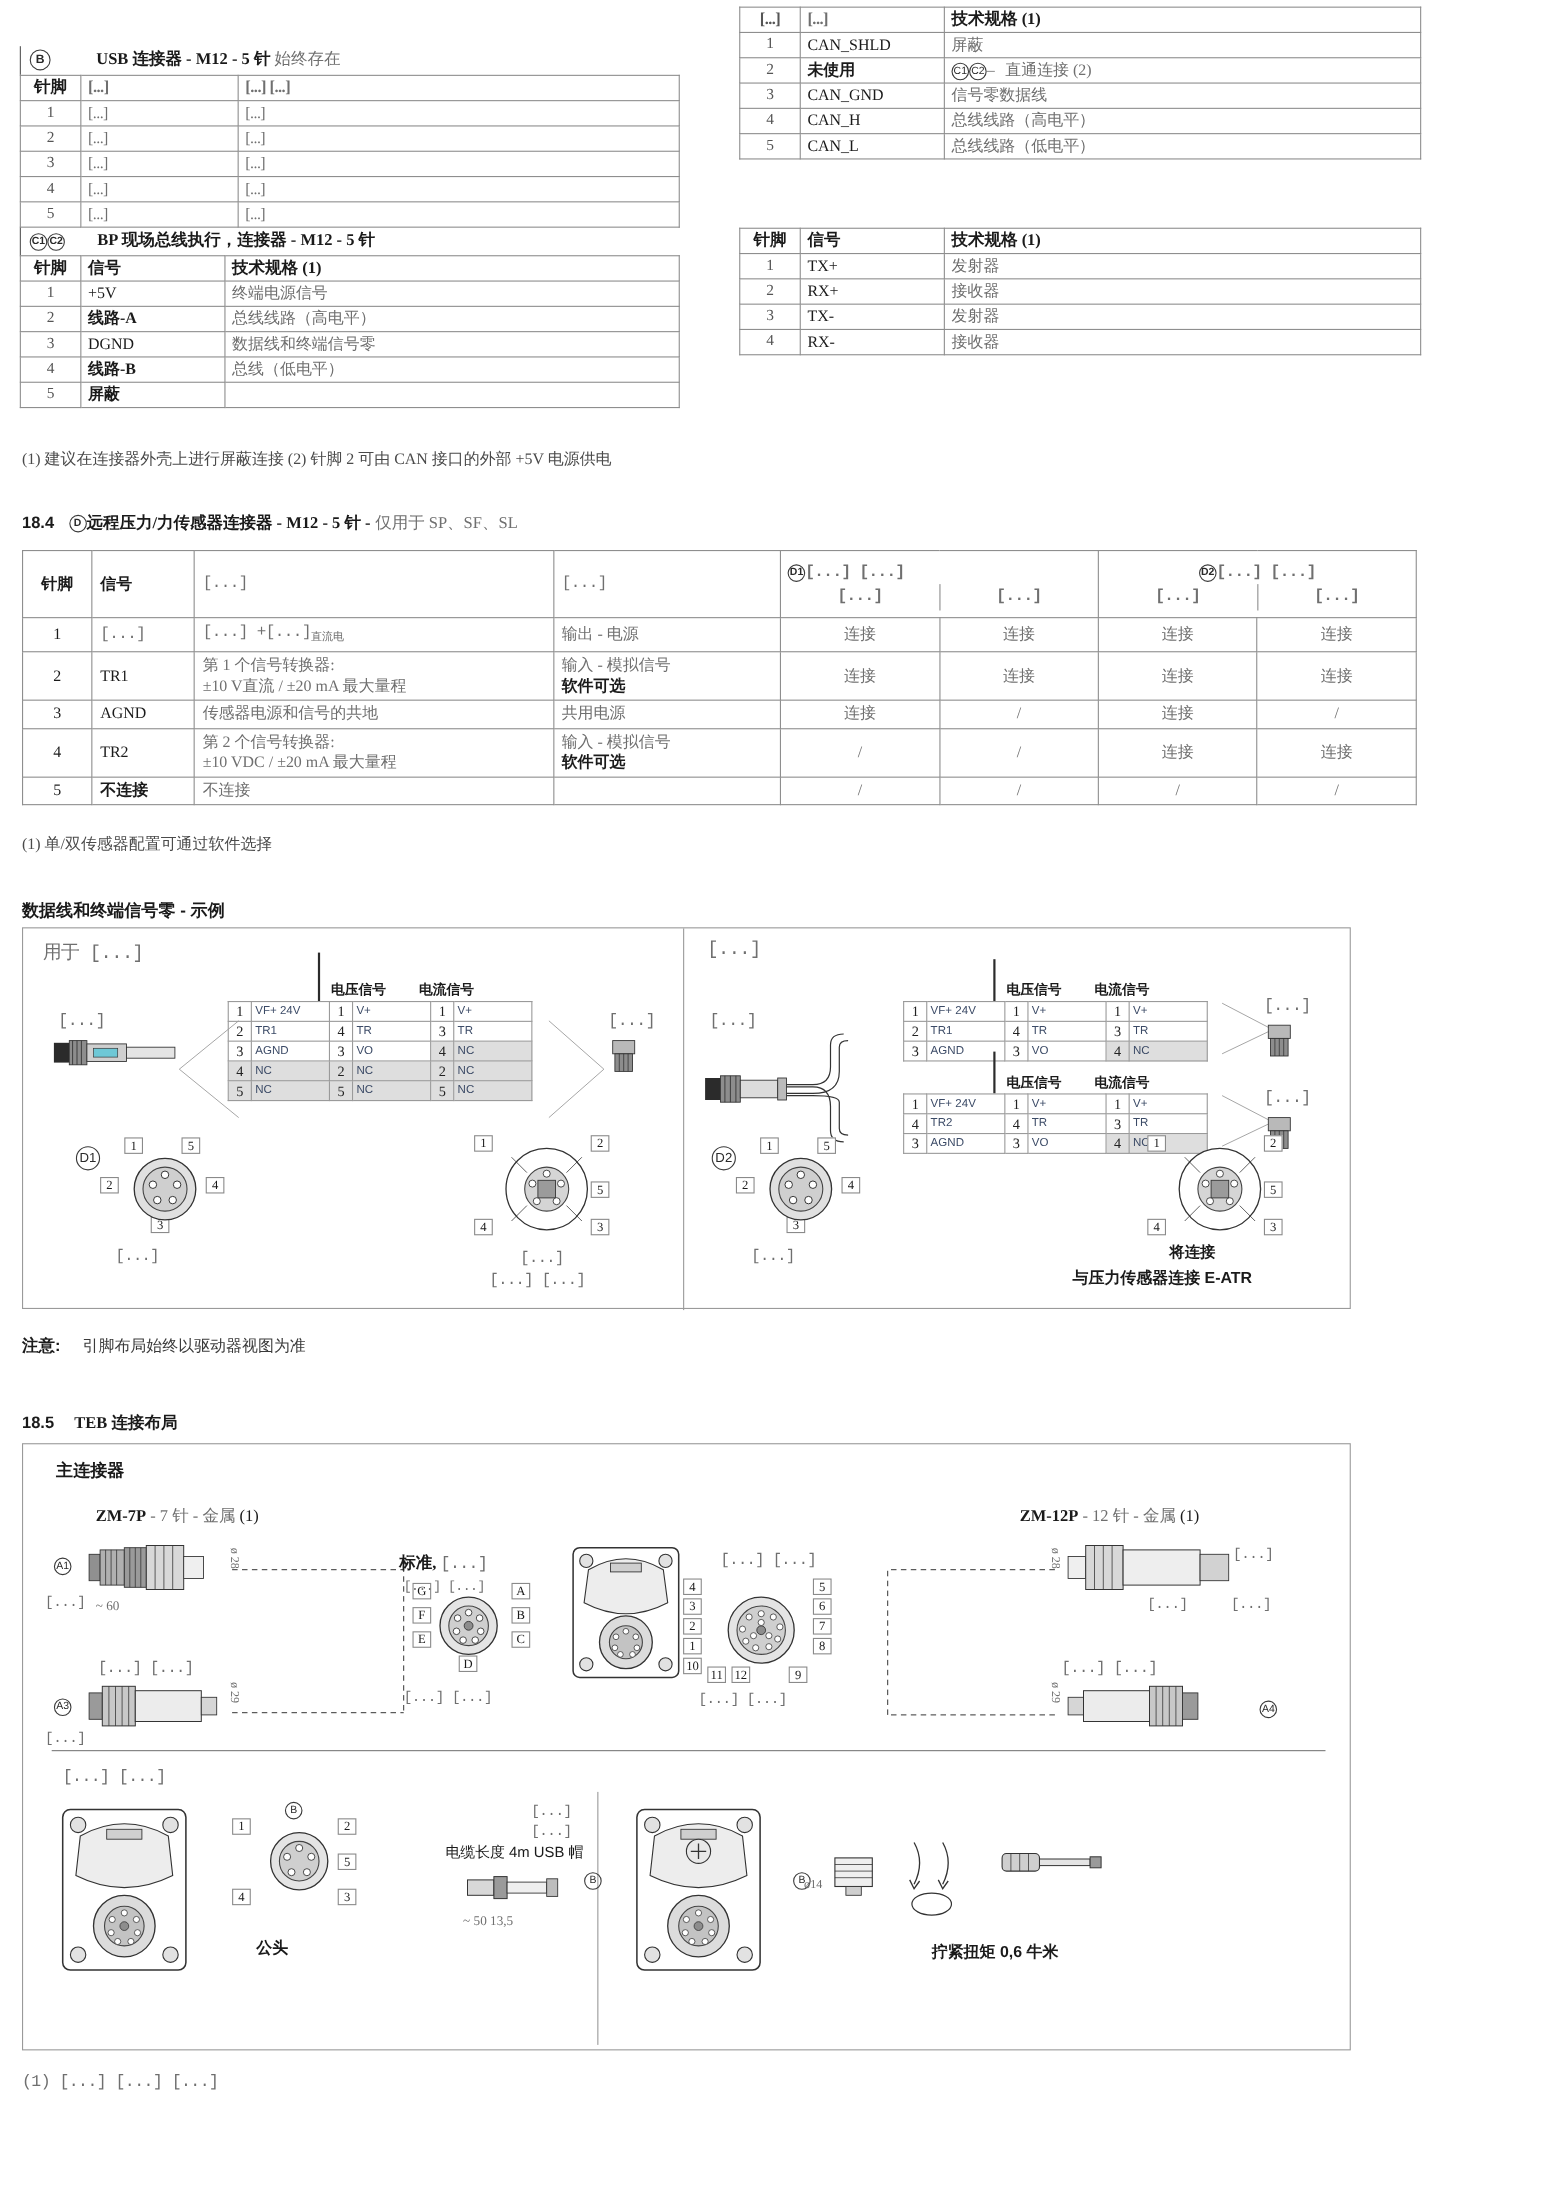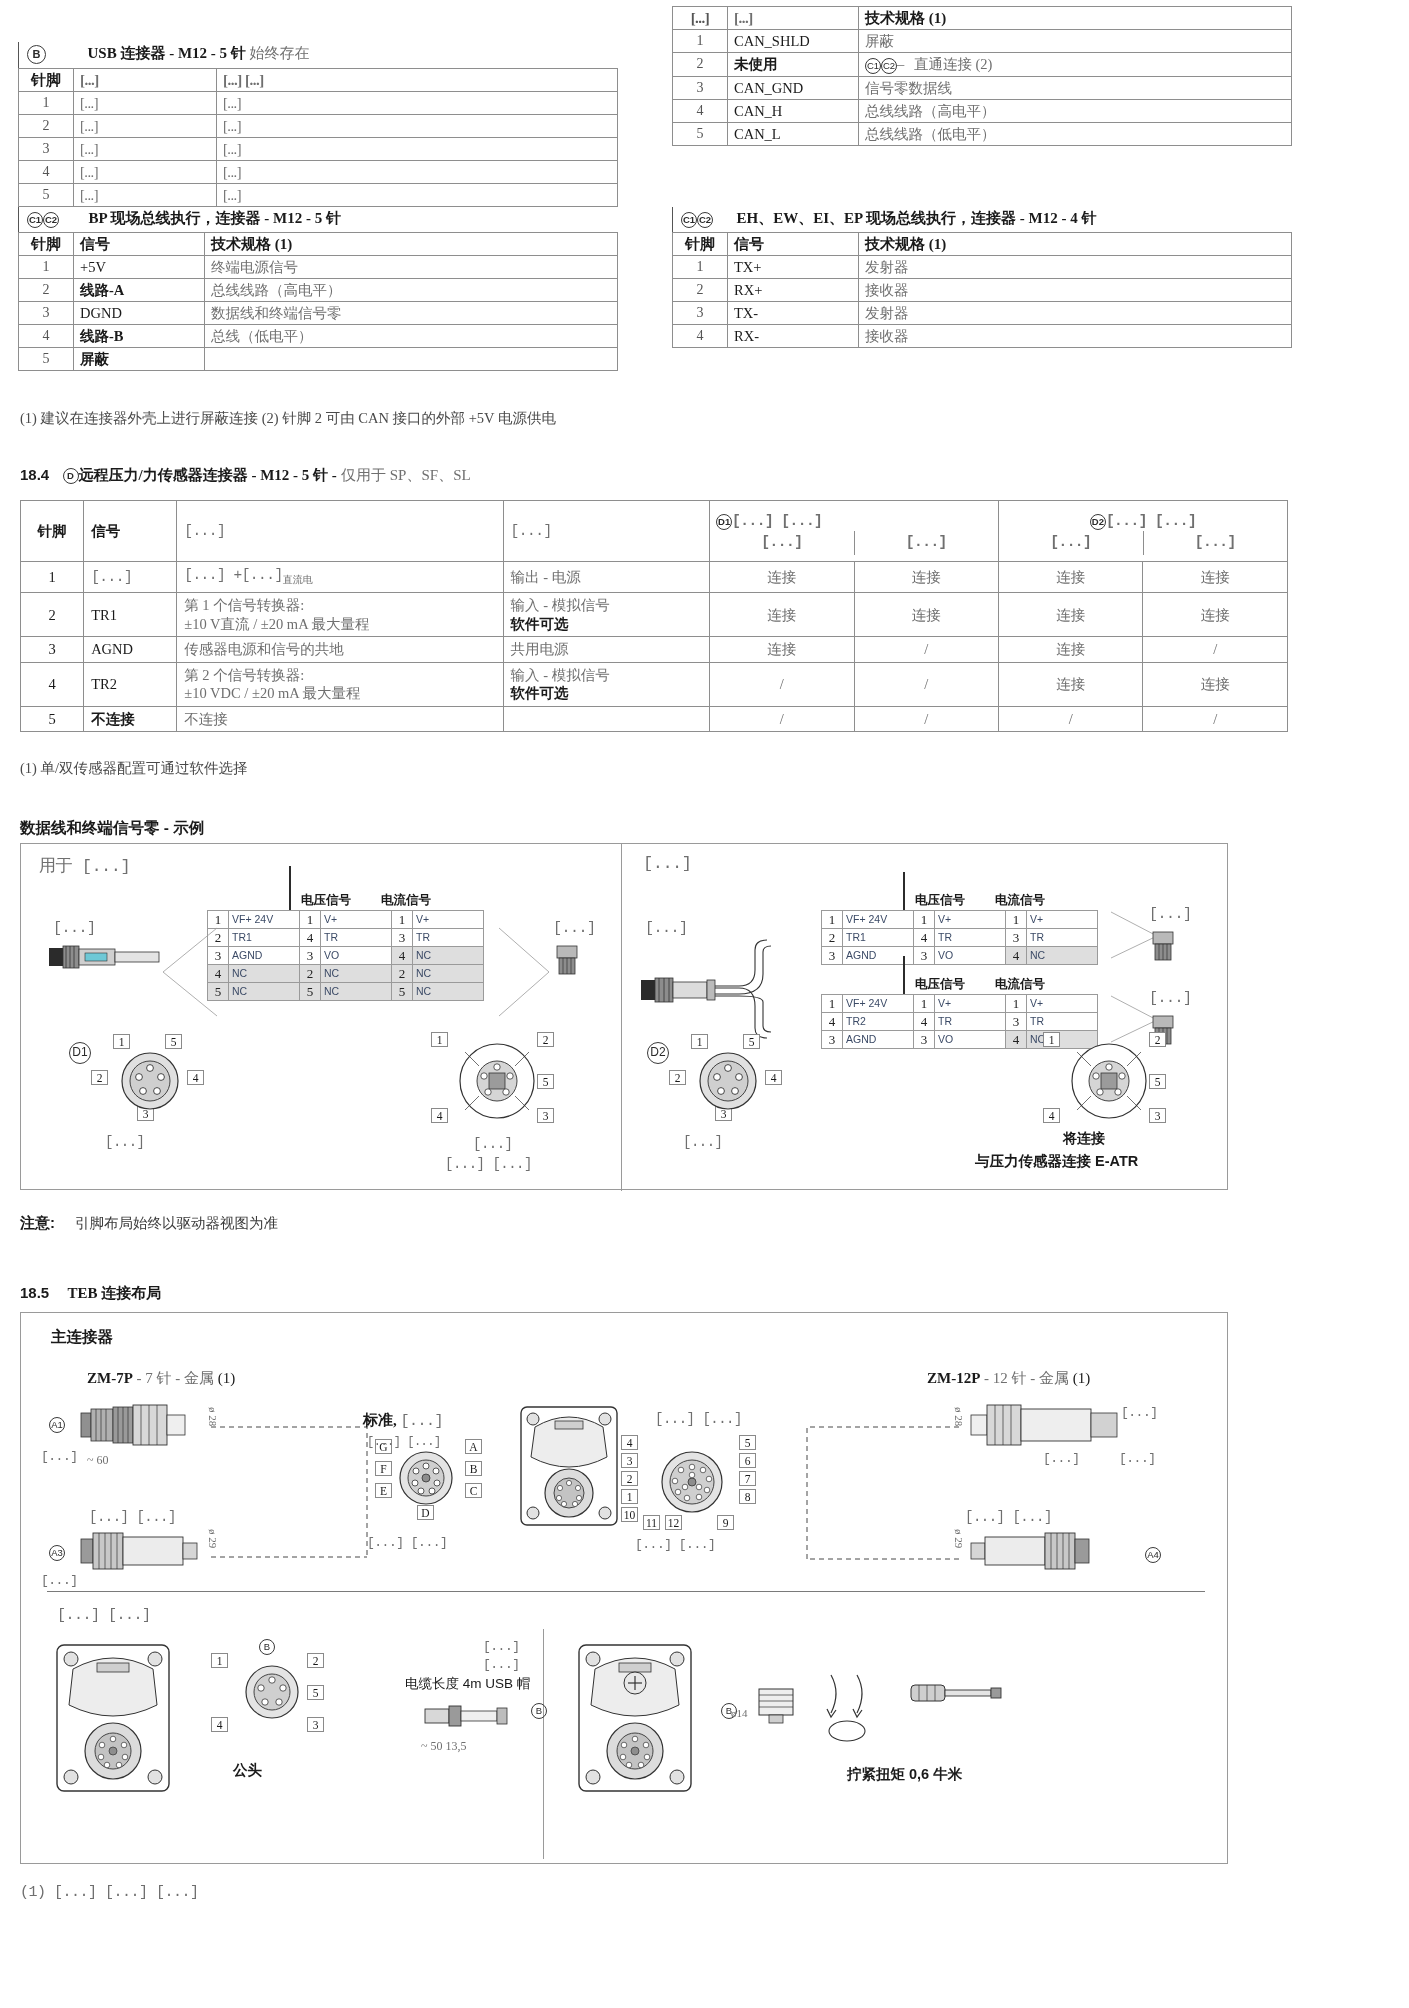--- a/index.html
+++ b/index.html
@@ -207,27 +207,20 @@
       <tr>
             <td class="num">5</td>
             <td class="b">屏蔽</td>
             <td class="grey"></td>
           </tr>
     </tbody>
       </table>
   </div>
 
   <div class="ab" style="left:672px;top:207px;width:620px;">
-    <div class="tblwrap">
-      <div class="tbl-caption">
-        <span class="badge sm">C1</span><span class="badge sm">C2</span>
-        <span style="display:inline-block;width:16px;"></span>
-        <span>EH、EW、EI、EP 现场总线执行，连接器 - M12 - 4 针</span>
-      </div>
-    </div>
     <table class="pintbl">
       <tbody>
           <tr class="hdr">
         <td class="num b">针脚</td>
         <td style="width:118px;">信号</td>
         <td>技术规格 (1)</td>
       </tr>
       <tr>
             <td class="num">1</td>
             <td>TX+</td>

